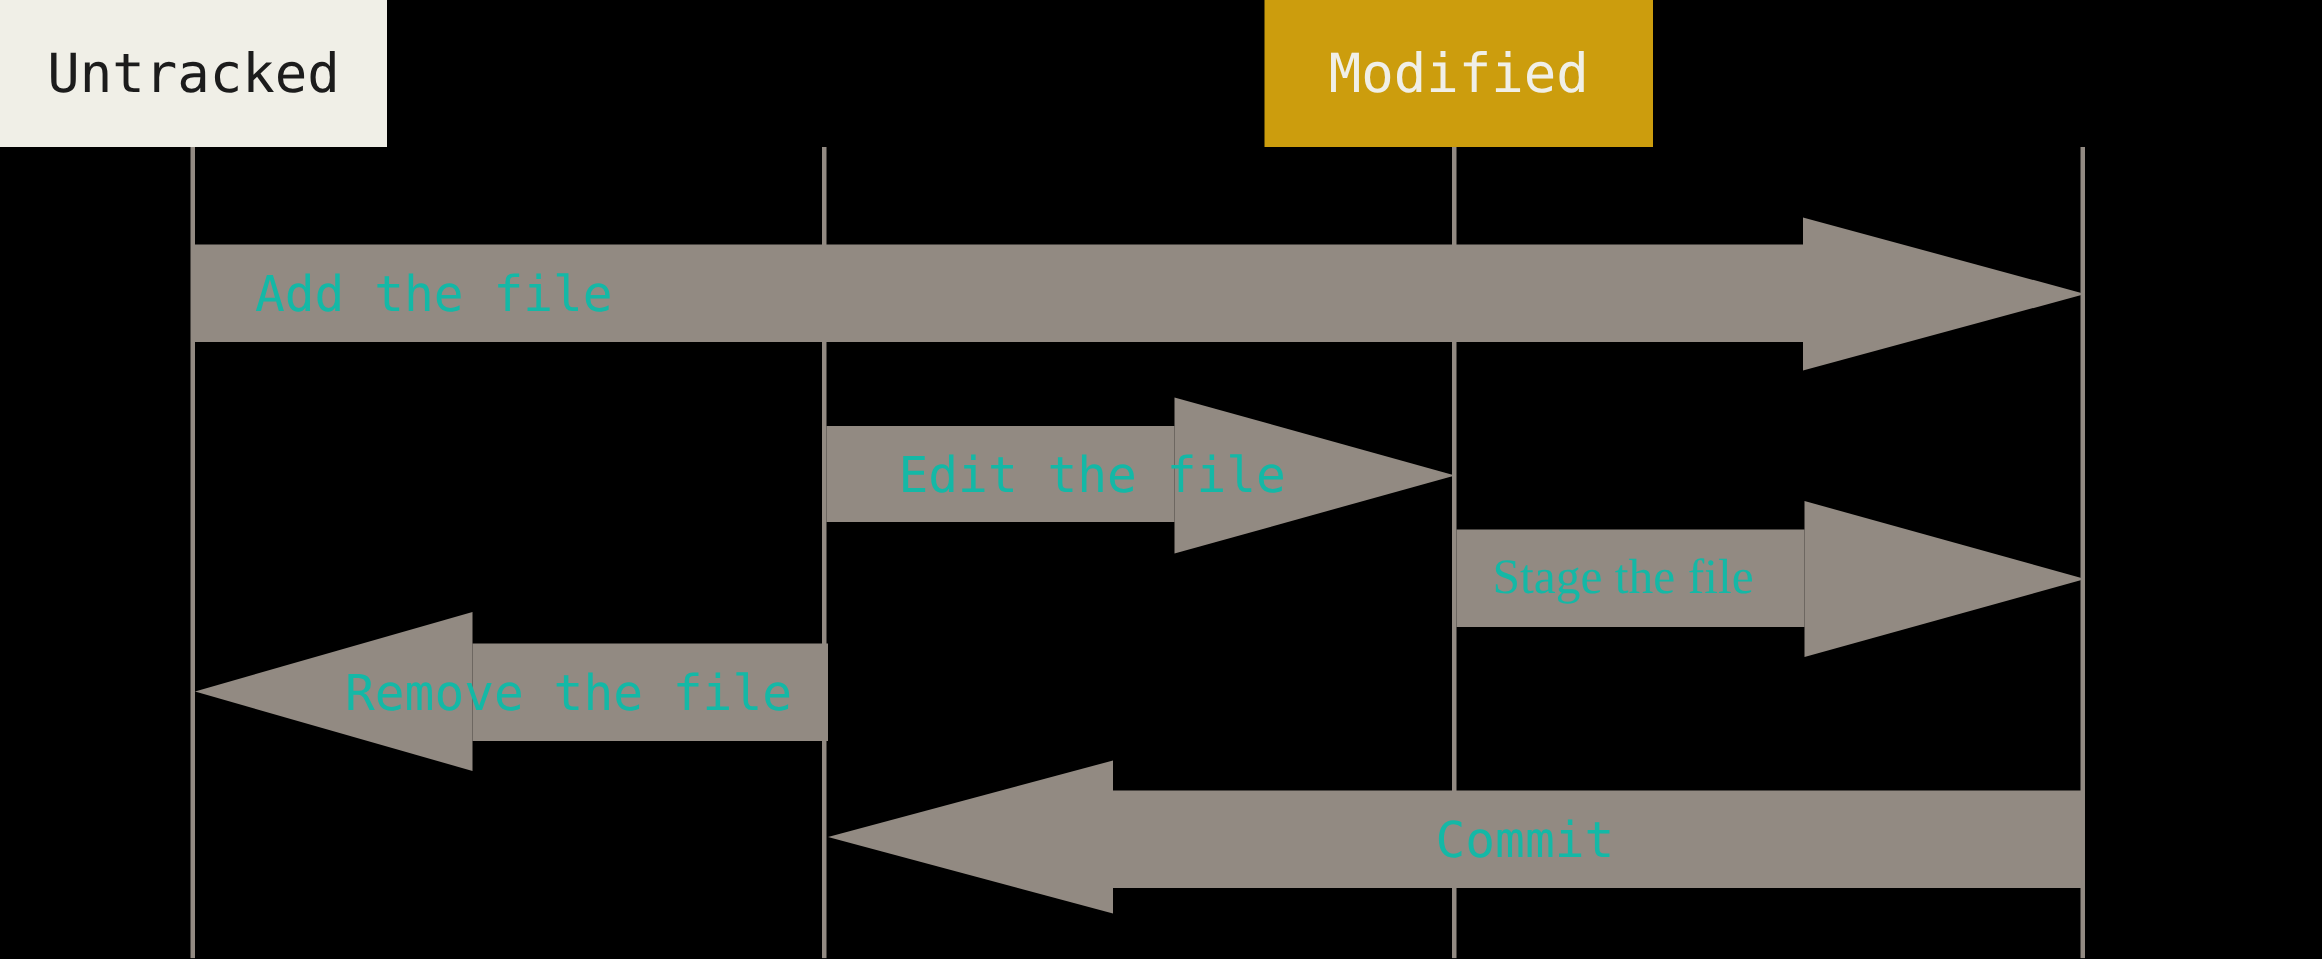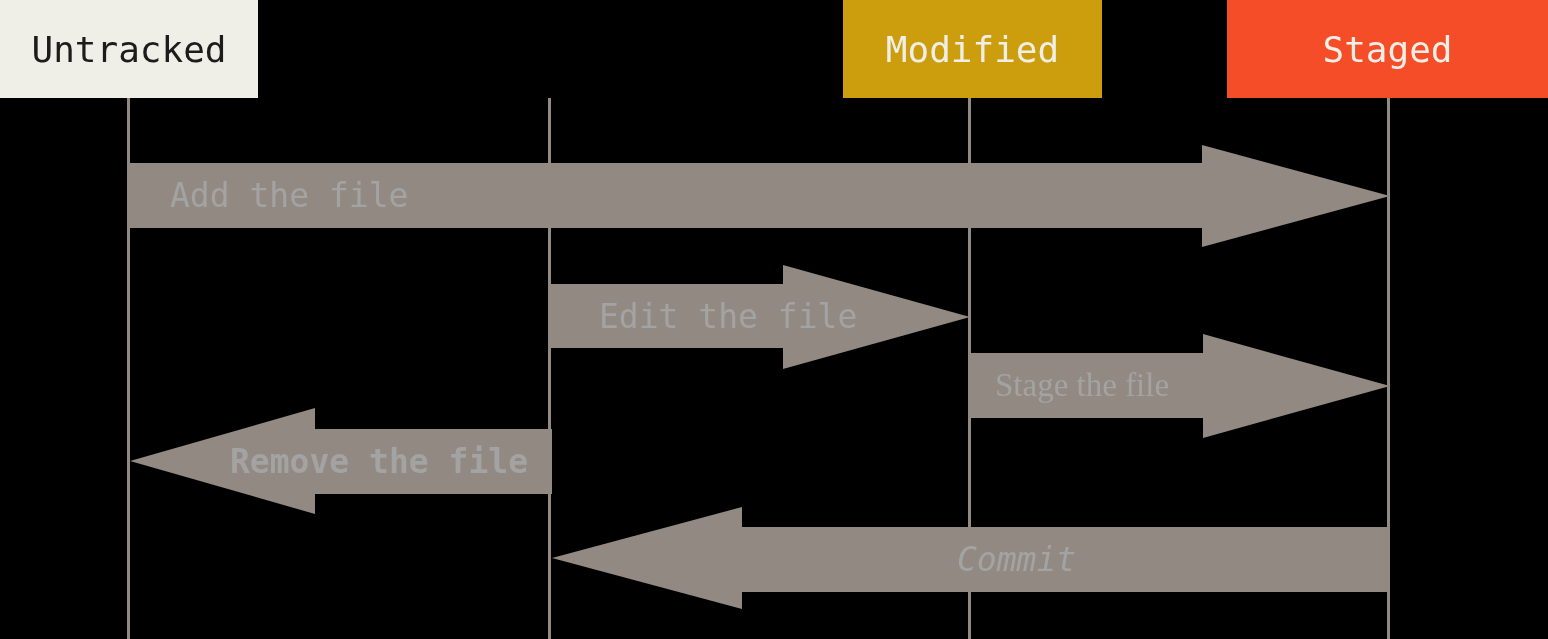--- a/index.html
+++ b/index.html
@@ -12,41 +12,38 @@
   .state-box{
     position:absolute;top:0;height:98px;
     display:flex;align-items:center;justify-content:center;
     font-size:36px;letter-spacing:0px;
   }
   .state-label{white-space:nowrap;}
   .abody{position:absolute;background:#928a82;}
   .ahead{position:absolute;width:0;height:0;}
   .alabel{
     position:absolute;display:flex;align-items:center;white-space:nowrap;
-    color:#a3a3a3;font-size:33px;
+    color:#14b8a6;font-size:33px;
   }
 </style>
 </head>
 <body>
 
 <div class="diagram">
 
   <div class="lifeline" style="left:127px;"></div>
   <div class="lifeline" style="left:548px;"></div>
   <div class="lifeline" style="left:968px;"></div>
   <div class="lifeline" style="left:1387px;"></div>
 
   <div class="state-box" style="left: 0px; width: 258px; background-color: rgb(240, 239, 231); color: rgb(28, 28, 28); align-items: center;">
     <span class="state-label">Untracked</span>
   </div>
   <div class="state-box" style="left: 843px; width: 259px; background-color: rgb(204, 157, 13); color: rgb(240, 239, 231);">
     <span class="state-label">Modified</span>
-  </div>
-  <div class="state-box" style="left: 1227px; width: 321px; background-color: rgb(244, 77, 39); color: rgb(240, 239, 231);">
-    <span class="state-label">Staged</span>
   </div>
 
   <div>
     <div class="abody" style="left:130px;top:163px;width:1072px;height:65px;"></div>
     <div class="ahead" style="left:1202px;top:145px;border-top:51px solid transparent;border-bottom:51px solid transparent;border-left:188px solid #928a82;"></div>
     <span class="alabel" style="left:170px;top:163px;height:65px;">Add the file</span>
   </div>
 
   <div>
     <div class="abody" style="left:551px;top:284px;width:232px;height:64px;"></div>
@@ -56,22 +53,22 @@
 
   <div>
     <div class="abody" style="left:971px;top:353px;width:232px;height:65px;"></div>
     <div class="ahead" style="left:1203px;top:334px;border-top:52px solid transparent;border-bottom:52px solid transparent;border-left:187px solid #928a82;"></div>
     <span class="alabel" style="left:995px;top:353px;height:65px;font-family:Liberation Serif, serif;">Stage the file</span>
   </div>
 
   <div>
     <div class="ahead" style="left:130px;top:408px;border-top:53px solid transparent;border-bottom:53px solid transparent;border-right:185px solid #928a82;"></div>
     <div class="abody" style="left:315px;top:429px;width:237px;height:65px;"></div>
-    <span class="alabel" style="left:230px;top:429px;height:65px;font-weight:bold;">Remove the file</span>
+    <span class="alabel" style="left:230px;top:429px;height:65px;">Remove the file</span>
   </div>
 
   <div>
     <div class="ahead" style="left:552px;top:507px;border-top:51px solid transparent;border-bottom:51px solid transparent;border-right:190px solid #928a82;"></div>
     <div class="abody" style="left:742px;top:527px;width:647px;height:65px;"></div>
-    <span class="alabel" style="left:957px;top:527px;height:65px;font-style:italic;">Commit</span>
+    <span class="alabel" style="left:957px;top:527px;height:65px;">Commit</span>
   </div>
 
 </div>
 
 </body></html>

